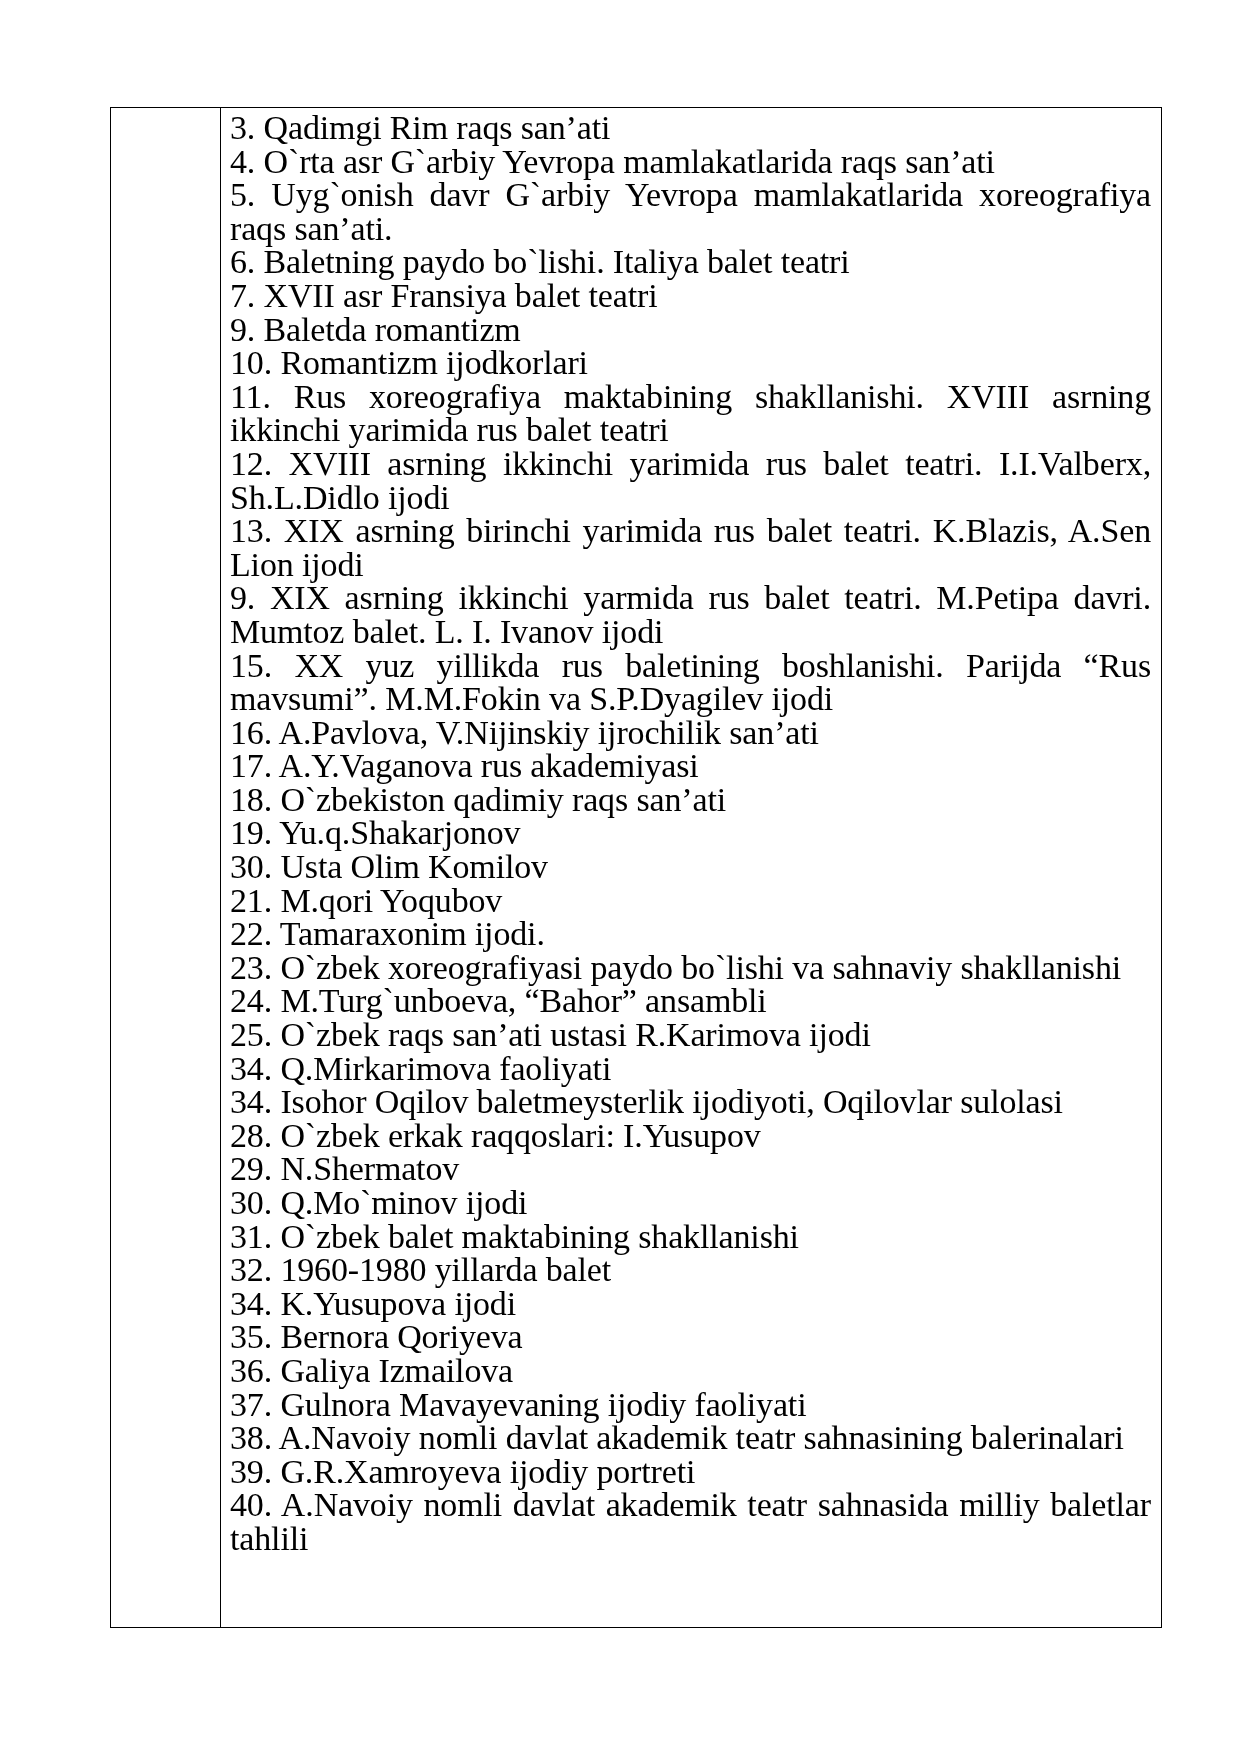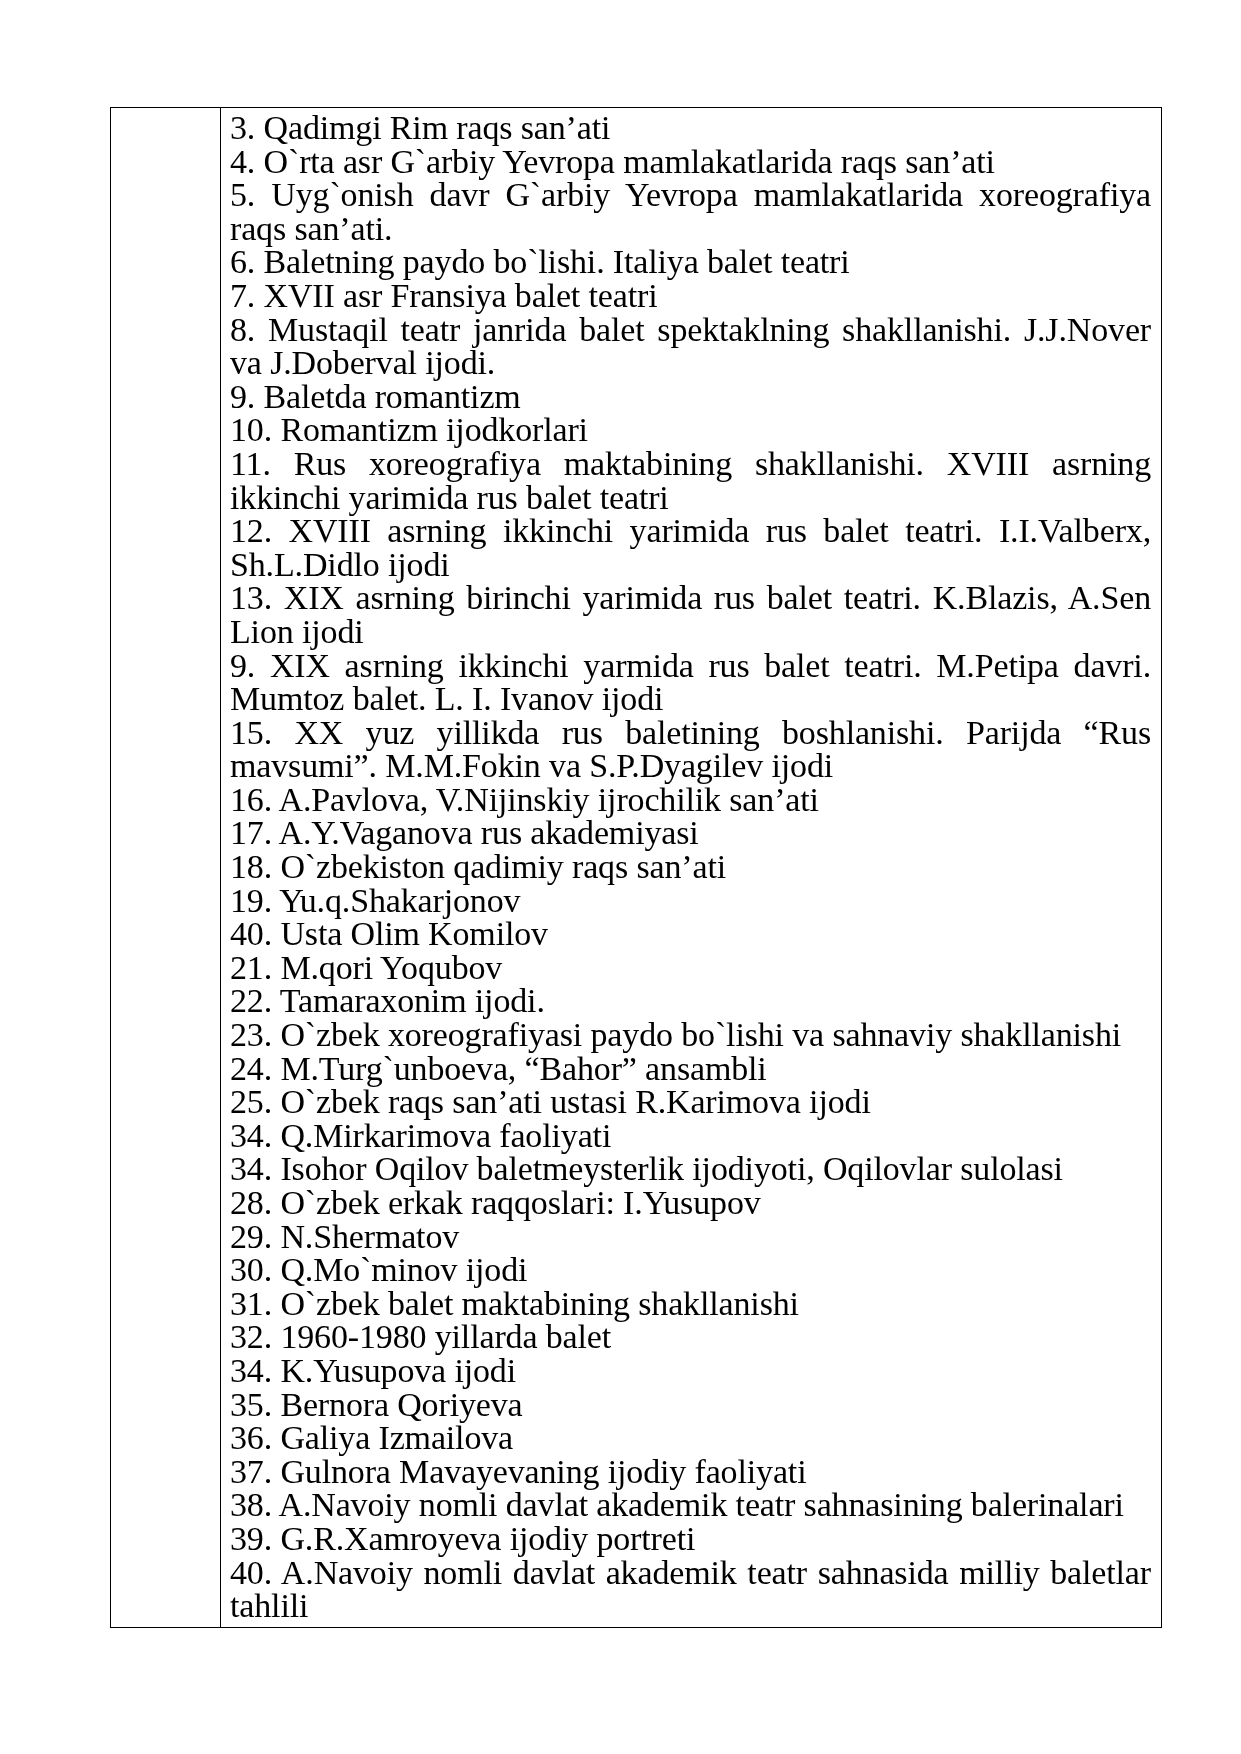--- a/index.html
+++ b/index.html
@@ -40,33 +40,32 @@
 
 <div class="page-table">
   <div class="left-col"></div>
   <div class="content-col">
     <ul class="topic-list" id="topic-list">
         <li class="topic">3. Qadimgi Rim raqs san’ati</li>
         <li class="topic">4. O`rta asr G`arbiy Yevropa mamlakatlarida raqs san’ati</li>
         <li class="topic">5. Uyg`onish davr G`arbiy Yevropa mamlakatlarida xoreografiya raqs san’ati.</li>
         <li class="topic">6. Baletning paydo bo`lishi. Italiya balet teatri</li>
         <li class="topic">7. XVII asr Fransiya balet teatri</li>
-        <li class="topic">8. Mustaqil teatr janrida balet spektaklning shakllanishi. J.J.Nover va J.Doberval ijodi.</li>
         <li class="topic">9. Baletda romantizm</li>
         <li class="topic">10. Romantizm ijodkorlari</li>
         <li class="topic">11. Rus xoreografiya maktabining shakllanishi. XVIII asrning ikkinchi yarimida rus balet teatri</li>
         <li class="topic">12. XVIII asrning ikkinchi yarimida rus balet teatri. I.I.Valberx, Sh.L.Didlo ijodi</li>
         <li class="topic">13. XIX asrning birinchi yarimida rus balet teatri. K.Blazis, A.Sen Lion ijodi</li>
         <li class="topic">9. XIX asrning ikkinchi yarmida rus balet teatri. M.Petipa davri. Mumtoz balet. L. I. Ivanov ijodi</li>
         <li class="topic">15. XX yuz yillikda rus baletining boshlanishi. Parijda “Rus mavsumi”. M.M.Fokin va S.P.Dyagilev ijodi</li>
         <li class="topic">16. A.Pavlova, V.Nijinskiy ijrochilik san’ati</li>
         <li class="topic">17. A.Y.Vaganova rus akademiyasi</li>
         <li class="topic">18. O`zbekiston qadimiy raqs san’ati</li>
         <li class="topic">19. Yu.q.Shakarjonov</li>
-        <li class="topic">40. Usta Olim Komilov</li>
+        <li class="topic">30. Usta Olim Komilov</li>
         <li class="topic">21. M.qori Yoqubov</li>
         <li class="topic">22. Tamaraxonim ijodi.</li>
         <li class="topic">23. O`zbek  xoreografiyasi  paydo bo`lishi va sahnaviy shakllanishi</li>
         <li class="topic">24. M.Turg`unboeva, “Bahor” ansambli</li>
         <li class="topic">25. O`zbek raqs san’ati ustasi R.Karimova ijodi</li>
         <li class="topic">34. Q.Mirkarimova faoliyati</li>
         <li class="topic">34. Isohor Oqilov baletmeysterlik ijodiyoti, Oqilovlar sulolasi</li>
         <li class="topic">28. O`zbek erkak raqqoslari: I.Yusupov</li>
         <li class="topic">29. N.Shermatov</li>
         <li class="topic">30. Q.Mo`minov ijodi</li>

